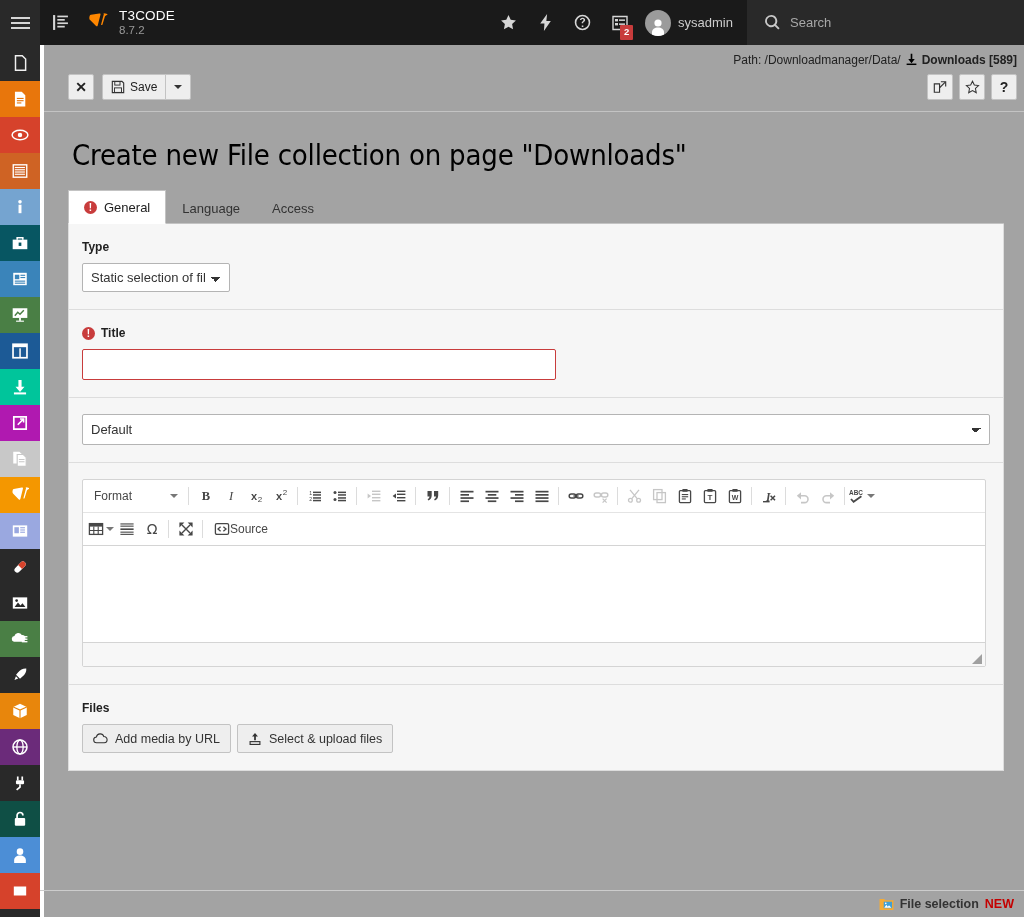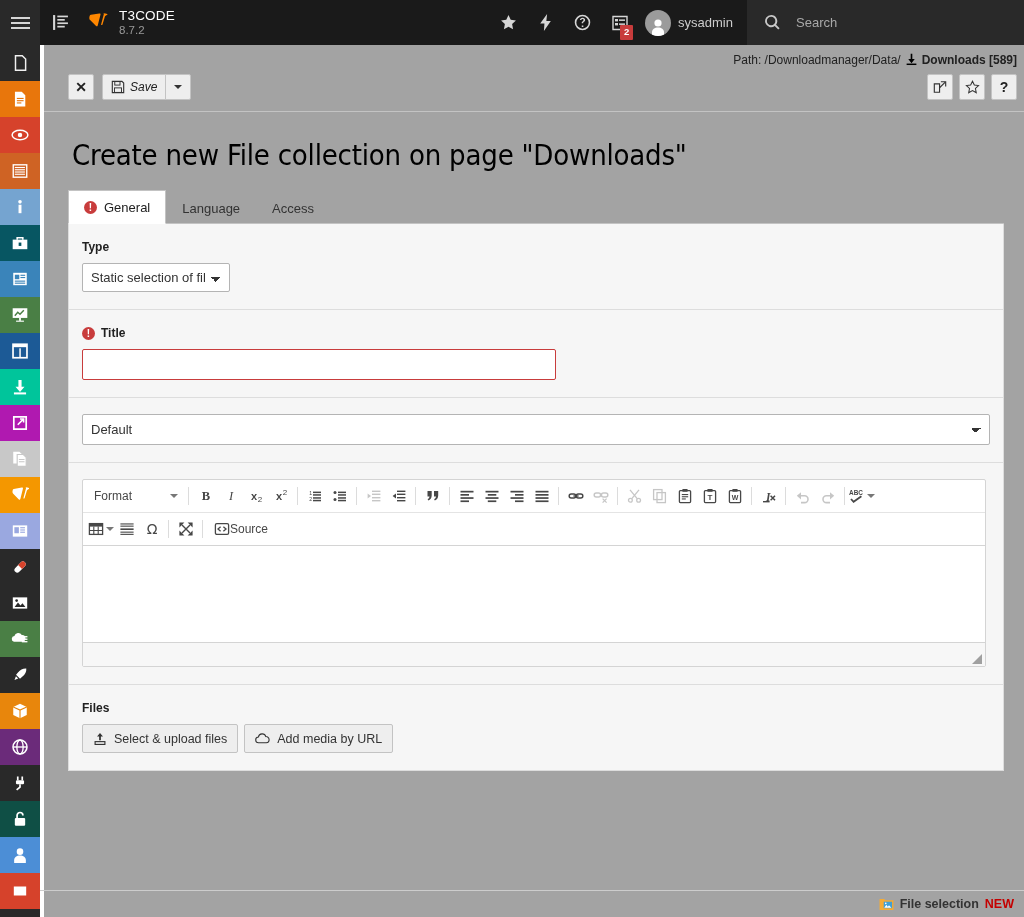--- a/index.html
+++ b/index.html
@@ -22,21 +22,21 @@
   .logo-ver { color:#999; font-size:11.5px; }
   .tb-spacer { flex:1; }
   .tb-actions { display:flex; align-items:center; }
   .tb-btn { height:45px; width:37px; display:flex; align-items:center; justify-content:center; position:relative; }
   .tb-btn svg { fill:#d6d6d6; }
   .badge { position:absolute; background:#c83c3c; color:#fff; font-size:9.5px; line-height:1; padding:2px 4px 3px; border-radius:1px; left:19px; top:25px; font-weight:bold; }
   .tb-user { display:flex; align-items:center; gap:7px; padding:0 14px 0 7px; height:45px; }
   .avatar { width:26px; height:26px; border-radius:50%; background:#9b9b9b; display:flex; align-items:flex-end; justify-content:center; overflow:hidden; }
   .avatar svg { fill:#fff; }
   .tb-user span { color:#ccc; font-size:13px; }
-  .tb-search { background:#292929; height:45px; width:277px; display:flex; align-items:center; gap:15px; padding-left:17px; }
+  .tb-search { background:#292929; height:45px; width:277px; display:flex; align-items:center; gap:9px; padding-left:17px; }
   .tb-search svg { fill:#c8c8c8; }
   .tb-search span { color:#a8a8a8; font-size:13px; }
 
   
   #sidebar { position:absolute; top:45px; left:0; width:40px; height:872px; background:#292929; overflow:hidden; }
   .mod { width:40px; height:36px; display:flex; align-items:center; justify-content:center; }
   .mod svg { fill:#fff; }
   .mod.plain svg { fill:#f0f0f0; }
 
   
@@ -44,21 +44,21 @@
   .pathbar { height:29px; display:flex; align-items:center; justify-content:flex-end; padding-right:11px; font-size:12px; color:#212121; gap:4px; }
   .pathbar b { font-weight:bold; }
   .docheader { border-bottom:1px solid #c3c3c3; padding:0 11px 11px 24px; display:flex; align-items:center; }
   .btn {
     background:#eee; border:1px solid #c3c3c3; border-radius:2px;
     height:26px; display:inline-flex; align-items:center; gap:5px;
     padding:0 8px; font-size:12px; color:#212121; cursor:pointer;
   }
   .btn.icononly { padding:0; width:26px; justify-content:center; }
   .btn-group { display:flex; }
-  .btn-group .btn { border-radius:0; margin-left:-1px;font-style:italic; }
+  .btn-group .btn { border-radius:0; margin-left:-1px; }
   .btn-group .btn:first-child { border-radius:2px 0 0 2px; margin-left:0; }
   .btn-group .btn:last-child { border-radius:0 2px 2px 0; }
   .hdr-left { display:flex; gap:8px; align-items:center; }
   .hdr-right { margin-left:auto; display:flex; gap:6px; }
   .caret { width:0; height:0; border-left:4px solid transparent; border-right:4px solid transparent; border-top:4px solid #333; }
 
   h1.pagetitle {
     font-family:"DejaVu Sans Condensed","Liberation Sans Narrow","Liberation Sans",sans-serif;
     font-weight:normal; font-size:29px; margin:26px 0 18px 28px; color:#000; letter-spacing:-.2px;
   }
@@ -693,31 +693,31 @@
         </div>
       </div>
     </div>
 
     <div class="panel">
       <div class="flabel">
         <span>Files</span>
       </div>
       <div class="filebtns">
         <div class="fbtn">
+          <svg width="15" height="13" viewBox="0 0 18 13">
+            <path d="M4.4 11.5a3.4 3.4 0 0 1-.3-6.8A4.6 4.6 0 0 1 13 4.2a3.6 3.6 0 0 1 .5 7.3z" fill="none" stroke="#333" stroke-width="1.3"></path>
+          </svg>
+          <span>Add media by URL</span>
+        </div>
+        <div class="fbtn">
           <svg width="14" height="14" viewBox="0 0 16 16">
             <path d="M8 1.2l3.4 4H9v4.1H7V5.2H4.6z"></path>
               <rect x="2.4" y="11" width="11.2" height="3.2" fill="none" stroke="#333" stroke-width="1.3"></rect>
           </svg>
           <span>Select &amp; upload files</span>
-        </div>
-        <div class="fbtn">
-          <svg width="15" height="13" viewBox="0 0 18 13">
-            <path d="M4.4 11.5a3.4 3.4 0 0 1-.3-6.8A4.6 4.6 0 0 1 13 4.2a3.6 3.6 0 0 1 .5 7.3z" fill="none" stroke="#333" stroke-width="1.3"></path>
-          </svg>
-          <span>Add media by URL</span>
         </div>
       </div>
     </div>
   </div>
 </div>
 
 <div id="recfooter">
   <svg width="15" height="13" viewBox="0 0 16 14">
     <path d="M0.5 1h5l1.2 1.5H15.5V13H0.5z" fill="#f5ab35"></path>
     <rect x="5" y="4" width="9" height="7" fill="#3f9fd6"></rect>

